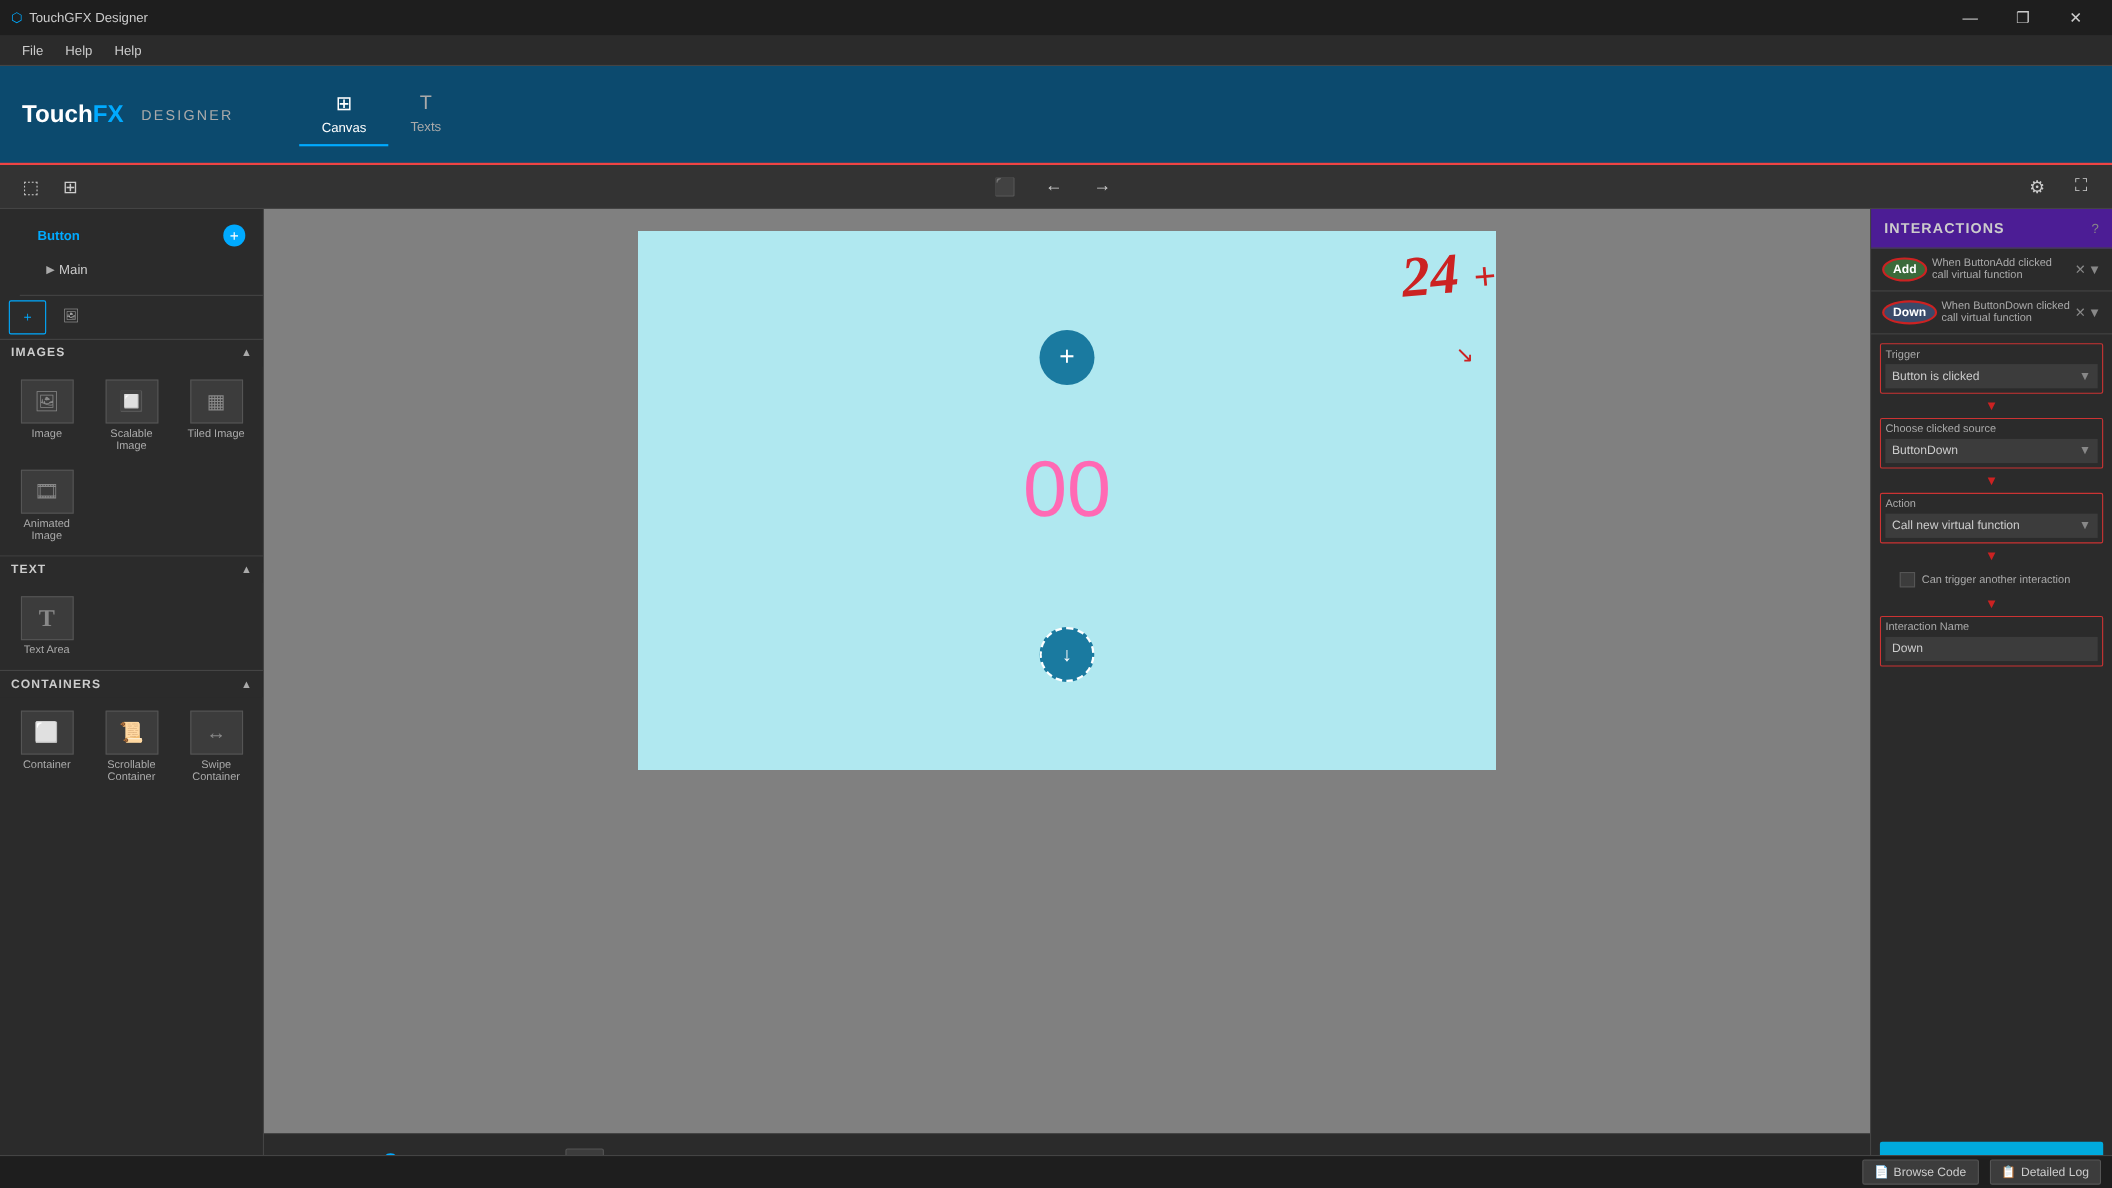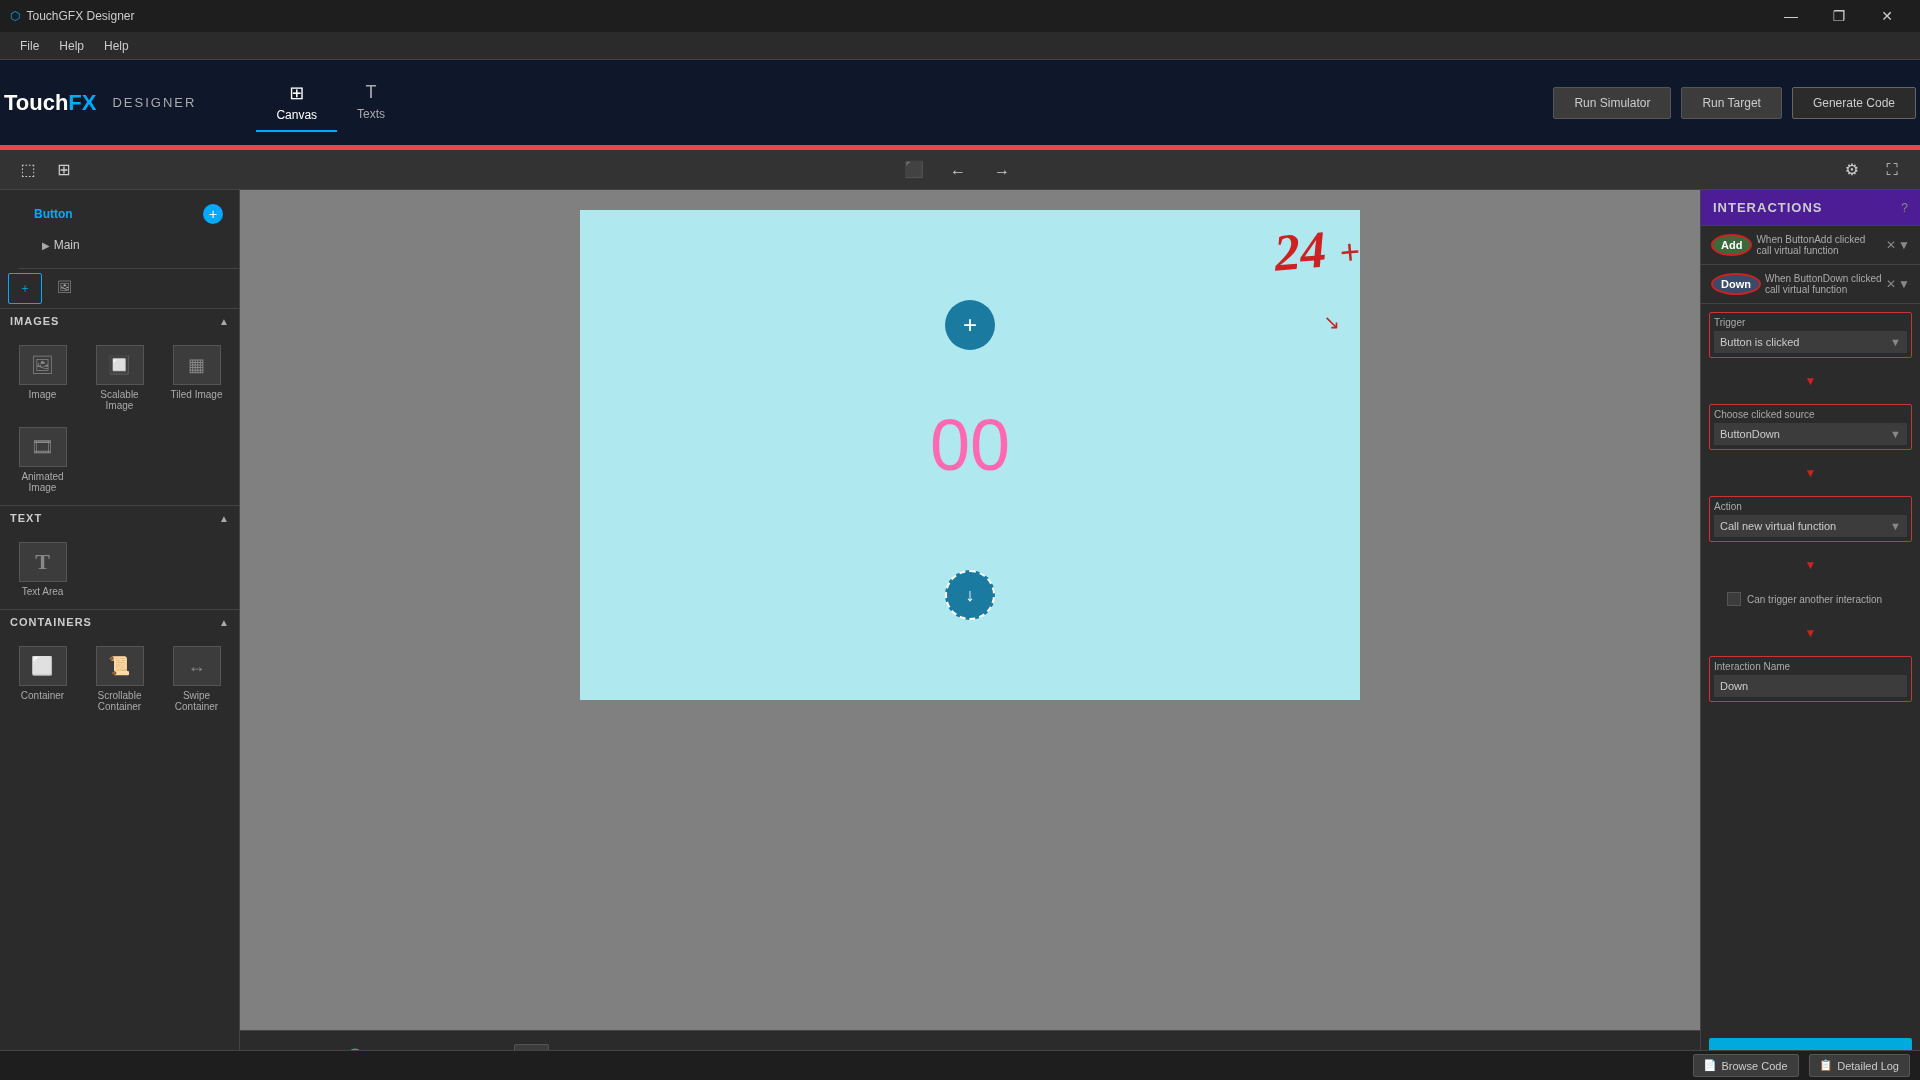--- a/index.html
+++ b/index.html
@@ -9,21 +9,21 @@
     .titlebar { height: 32px; background: #1e1e1e; display: flex; align-items: center; padding: 0 10px; color: #ccc; font-size: 12px; }
     .titlebar-icon { margin-right: 6px; color: #00aaff; }
     .titlebar-controls { margin-left: auto; display: flex; gap: 2px; }
     .titlebar-btn { width: 46px; height: 32px; background: none; border: none; color: #ccc; cursor: pointer; font-size: 14px; display: flex; align-items: center; justify-content: center; }
 
     
     .menubar { height: 28px; background: #2b2b2b; display: flex; align-items: center; padding: 0 10px; border-bottom: 1px solid #444; }
     .menubar-item { padding: 4px 10px; cursor: pointer; color: #ccc; font-size: 12px; }
 
     
-    .toptoolbar { height: 90px; background: #0f172a; display: flex; align-items: center; padding: 0 4px; border-bottom: 5px solid #ef4444; }
+    .toptoolbar { height: 90px; background: #0c4a6e; display: flex; align-items: center; padding: 0 20px; border-bottom: 2px solid #ef4444; }
     .logo-area { display: flex; align-items: center; margin-right: 40px; }
     .logo-text { font-size: 22px; font-weight: bold; color: #fff; }
     .logo-fx { color: #00aaff; }
     .logo-designer { font-size: 13px; color: #aaa; margin-left: 16px; letter-spacing: 2px; }
     .toolbar-tabs { display: flex; gap: 0; margin-left: 20px; }
     .toolbar-tab { padding: 8px 20px; cursor: pointer; color: #aaa; font-size: 12px; display: flex; flex-direction: column; align-items: center; gap: 4px; border-bottom: 2px solid transparent; }
     .toolbar-tab.active { color: #fff; border-bottom: 2px solid #00aaff; }
     .toolbar-tab-icon { font-size: 18px; }
     .top-actions { margin-left: auto; display: flex; gap: 10px; align-items: center; }
     .top-btn { padding: 8px 20px; border: 1px solid #555; background: #3c3c3c; color: #ccc; cursor: pointer; border-radius: 2px; font-size: 12px; }
@@ -99,21 +99,21 @@
     .interaction-item { border-bottom: 1px solid #444; padding: 8px 10px; position: relative; }
     .interaction-row { display: flex; align-items: center; justify-content: space-between; gap: 4px; }
     .interaction-badge { padding: 3px 10px; border-radius: 12px; font-size: 11px; cursor: pointer; color: #fff; font-weight: bold; }
     .badge-add { background: #3a6a3a; border: 1px solid #5a9a5a; }
     .badge-down { background: #3a4a6a; border: 1px solid #5a6a9a; }
     .interaction-text { color: #aaa; font-size: 10px; flex: 1; }
     .interaction-controls { display: flex; gap: 2px; }
     .ic-btn { background: none; border: none; color: #888; cursor: pointer; font-size: 12px; }
 
     
-    .form-area { padding: 8px; display: flex; flex-direction: column; gap: 16px; overflow-y: auto; flex: 1; }
+    .form-area { padding: 8px; display: flex; flex-direction: column; gap: 4px; overflow-y: auto; flex: 1; }
     .form-group { border: 1px solid #cc3333; border-radius: 2px; padding: 4px; }
     .form-label { color: #aaa; font-size: 10px; margin-bottom: 3px; }
     .form-select { width: 100%; background: #3c3c3c; border: none; color: #ccc; padding: 5px 6px; font-size: 11px; cursor: pointer; display: flex; align-items: center; justify-content: space-between; }
     .form-input { width: 100%; background: #3c3c3c; border: none; color: #ccc; padding: 5px 6px; font-size: 11px; }
     .form-select-arrow { color: #888; }
 
     .can-trigger-row { display: flex; align-items: center; gap: 6px; padding: 4px 18px; }
     .can-trigger-check { width: 14px; height: 14px; background: #3c3c3c; border: 1px solid #555; }
     .can-trigger-label { color: #aaa; font-size: 10px; }
 
@@ -164,25 +164,20 @@
   </div>
   <div class="toolbar-tabs">
     <div class="toolbar-tab active">
       <span class="toolbar-tab-icon">⊞</span>
       <span>Canvas</span>
     </div>
     <div class="toolbar-tab">
       <span class="toolbar-tab-icon">T</span>
       <span>Texts</span>
     </div>
-  </div>
-  <div class="top-actions">
-    <button class="top-btn">Run Simulator</button>
-    <button class="top-btn">Run Target</button>
-    <button class="top-btn generate">Generate Code</button>
   </div>
 </div>
 
 <div class="navtoolbar">
   <button class="nav-btn">⬚</button>
   <button class="nav-btn">⊞</button>
   <div style="flex:1; display:flex; justify-content:center; gap:8px;">
     <button class="nav-btn">⬛</button>
     <button class="nav-btn">←</button>
     <button class="nav-btn">→</button>

